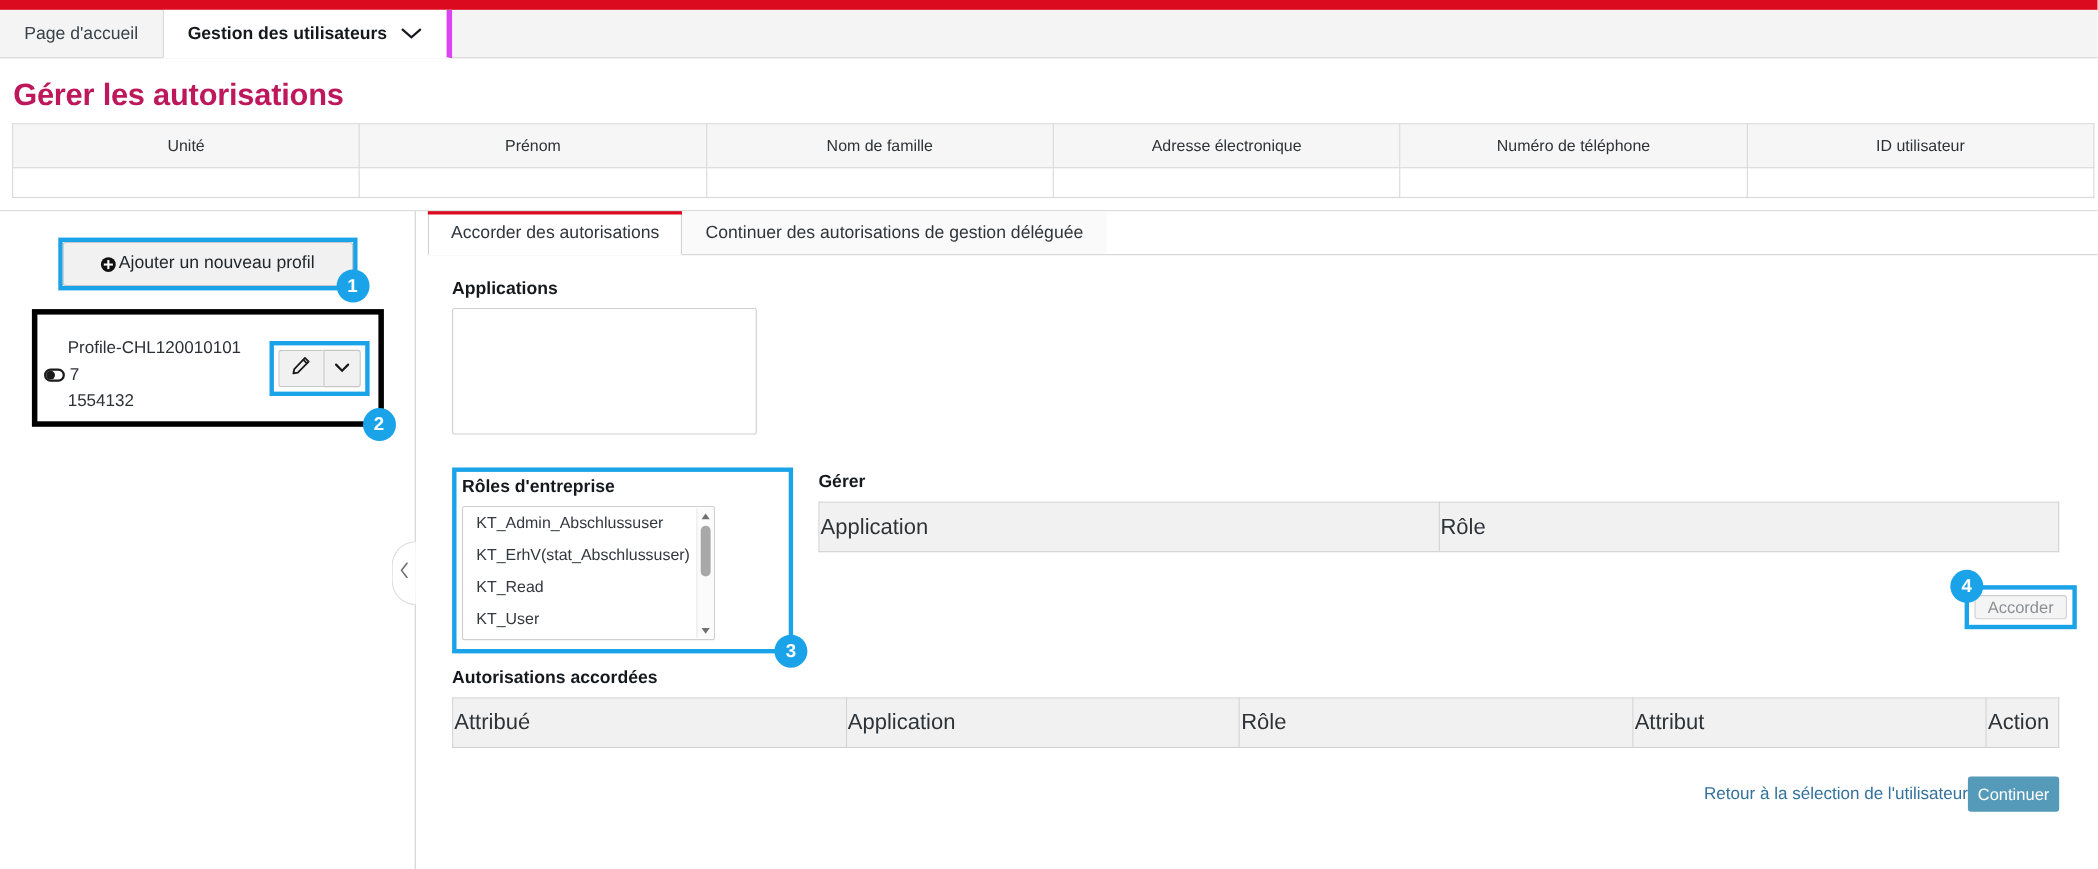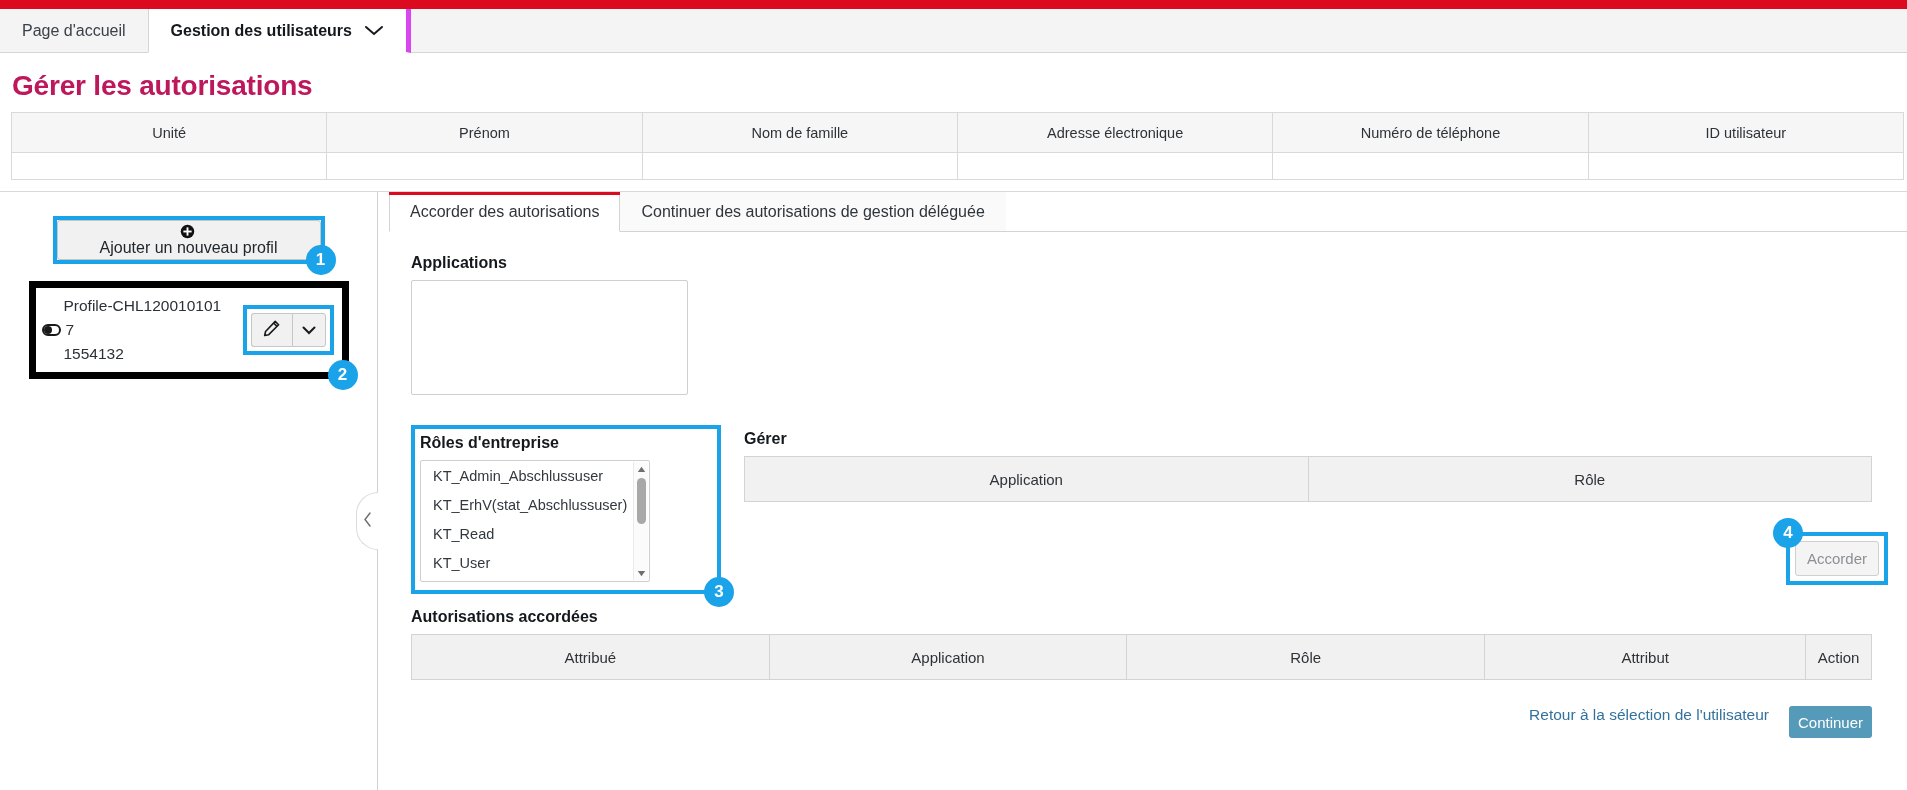--- a/index.html
+++ b/index.html
@@ -102,21 +102,20 @@
     background: #f1f1f1;
     border: 1px solid #c6c6c6;
     border-radius: 3px;
     font-size: 16px;
     color: #22272b;
     display: flex;
     align-items: center;
     justify-content: center;
     cursor: pointer;
     font-family: "Liberation Sans", sans-serif;
-    flex-direction: column;
   }
   .plus-icon { margin-right: 2px; display: inline-flex; }
 
   .badge {
     position: absolute;
     width: 30px; height: 30px;
     border-radius: 50%;
     background: #1aa3e8;
     color: #ffffff;
     font-size: 17px;
@@ -124,26 +123,26 @@
     display: flex;
     align-items: center;
     justify-content: center;
     z-index: 5;
   }
 
   .profile-card {
     margin: 17px auto 0;
     width: 320px;
     min-height: 68px;
-    border: 7px solid #000000;
+    border: 5px solid #000000;
     background: #ffffff;
     display: flex;
     align-items: center;
     position: relative;
-    padding: 6px 0 6px 0;
+    padding: 19px 0 6px 0;
   }
   .profile-text {
     flex: 1;
     font-size: 15.5px;
     color: #2b3136;
     line-height: 24px;
     padding-left: 28px;
   }
   .profile-line2 { display: flex; align-items: center; margin-left: -22px; }
   .toggle-pill {
@@ -285,55 +284,55 @@
   .roles-label-right { margin-top: 0; }
 
   .grid-table {
     width: 100%;
     border-collapse: collapse;
     table-layout: fixed;
   }
   .grid-table th {
     background: #f1f1f1;
     border: 1px solid #d3d3d3;
-    font-size: 15px;
+    font-size: 20px;
     font-weight: normal;
     color: #2e3338;
     height: 45px;
-    text-align: center;
+    text-align: left;
   }
 
   .accorder-wrap {
     position: absolute;
     right: 19px;
     top: 300px;
     padding: 5px;
   }
   .accorder-btn {
-    width: 84px; height: 35px;
+    width: 84px; height: 22px;
     background: #f4f4f4;
     border: 1px solid #cfcfcf;
     border-radius: 3px;
     color: #8c9094;
     font-size: 15px;
     cursor: default;
     font-family: "Liberation Sans", sans-serif;
   }
 
   .granted-section { margin-top: 14px; padding-right: 19px; }
   .granted-table th:nth-child(1) { width: 24.5%; }
   .granted-table th:nth-child(2) { width: 24.5%; }
   .granted-table th:nth-child(3) { width: 24.5%; }
   .granted-table th:nth-child(4) { width: 22%; }
   .granted-table th:nth-child(5) { width: 4.5%; }
 
   .footer-actions {
     display: flex;
+    align-items: center;
     justify-content: flex-end;
-    gap: 20px;
     margin-top: 26px;
     padding-right: 19px;
   }
   .back-link {
     color: #33729c;
     font-size: 15.5px;
     text-decoration: none;
     cursor: pointer;
   }
   .continue-btn {

